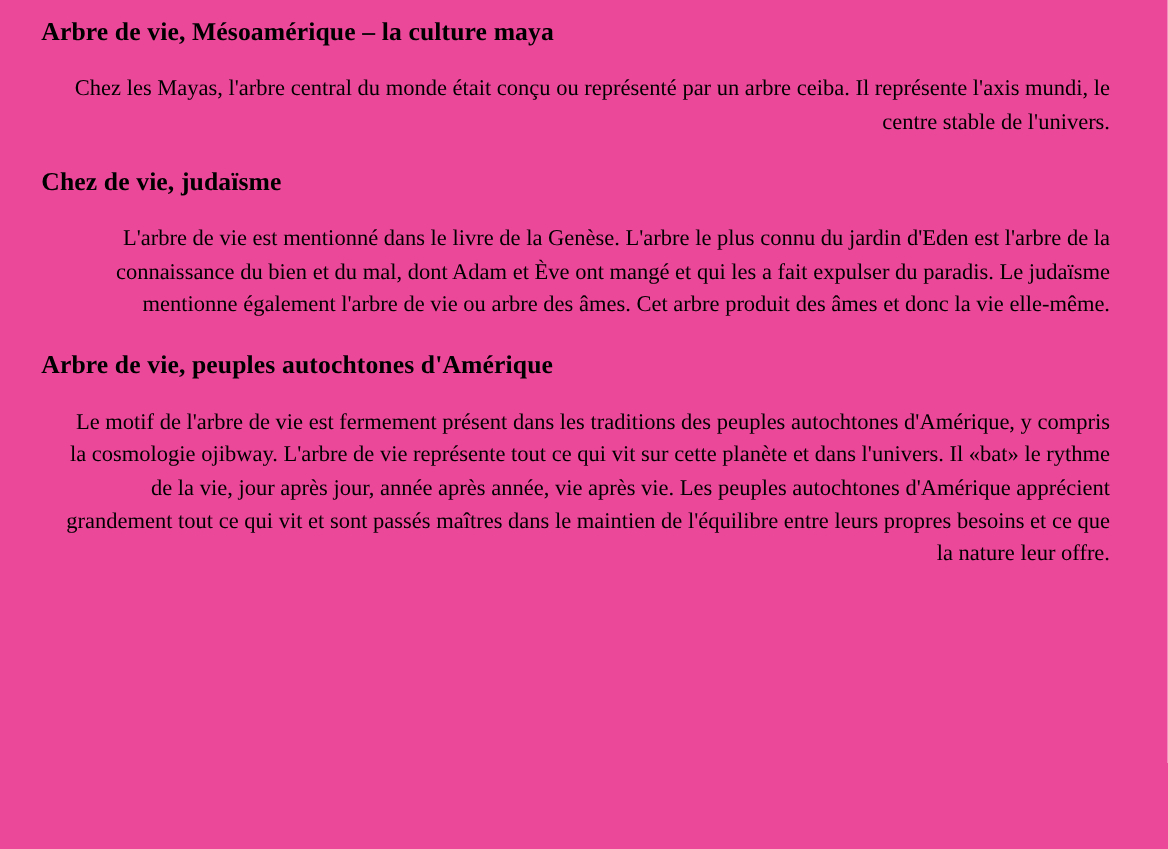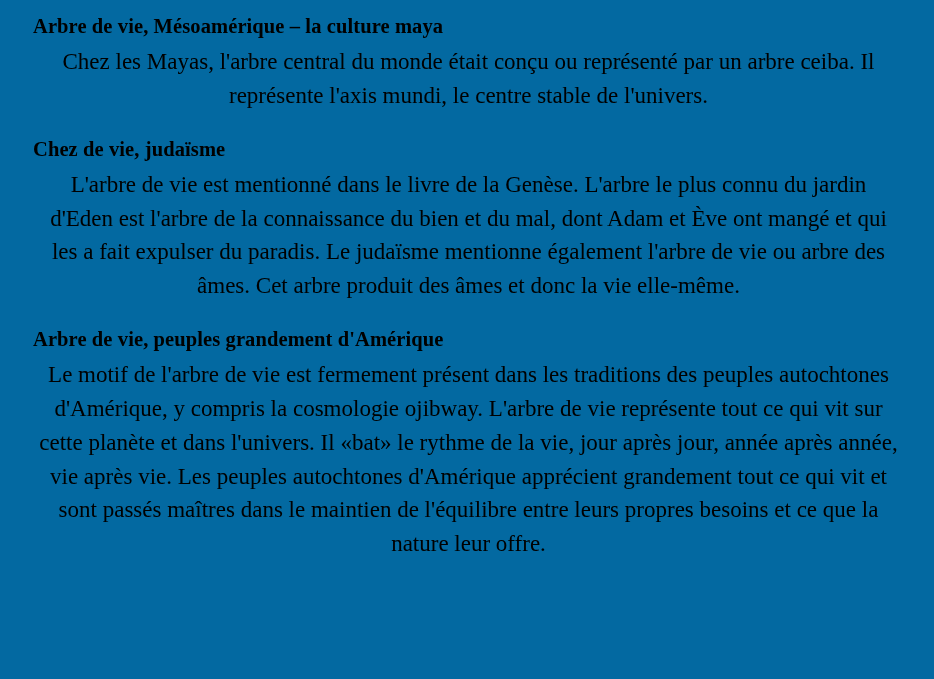--- a/index.html
+++ b/index.html
@@ -12,56 +12,56 @@
     height: 679px;
     font-family: "Liberation Serif", "DejaVu Serif", serif;
     color: #000000;
     overflow: hidden;
   }
   .page {
     box-sizing: border-box;
     width: 934px;
     height: 679px;
     padding: 12px 30px 0 33px;
-    background: #0369a1;
+    background: #ec4899;
   }
   .section {
     margin-bottom: 22px;
   }
   .section:last-child {
     margin-bottom: 0;
   }
   .section-heading {
     font-size: 20.5px;
     font-weight: bold;
     line-height: 1.42;
     margin: 0 0 1px 0;
     letter-spacing: 0.1px;
   }
   .section-body {
-    font-size: 23px;
+    font-size: 18px;
     font-weight: normal;
     line-height: 1.47;
-    margin: 4px;
-    text-align: center;
+    margin: 16px;
+    text-align: right;
   }
 </style>
 </head>
 <body>
 
 <div class="page">
 
   <div class="section">
     <h2 class="section-heading">Arbre de vie, Mésoamérique – la culture maya</h2>
     <p class="section-body">Chez les Mayas, l'arbre central du monde était conçu ou représenté par un arbre ceiba. Il représente l'axis mundi, le centre stable de l'univers.</p>
   </div>
 
   <div class="section">
     <h2 class="section-heading">Chez de vie, judaïsme</h2>
     <p class="section-body">L'arbre de vie est mentionné dans le livre de la Genèse. L'arbre le plus connu du jardin d'Eden est l'arbre de la connaissance du bien et du mal, dont Adam et Ève ont mangé et qui les a fait expulser du paradis. Le judaïsme mentionne également l'arbre de vie ou arbre des âmes. Cet arbre produit des âmes et donc la vie elle-même.</p>
   </div>
 
   <div class="section">
-    <h2 class="section-heading">Arbre de vie, peuples grandement d'Amérique</h2>
+    <h2 class="section-heading">Arbre de vie, peuples autochtones d'Amérique</h2>
     <p class="section-body">Le motif de l'arbre de vie est fermement présent dans les traditions des peuples autochtones d'Amérique, y compris la cosmologie ojibway. L'arbre de vie représente tout ce qui vit sur cette planète et dans l'univers. Il «bat» le rythme de la vie, jour après jour, année après année, vie après vie. Les peuples autochtones d'Amérique apprécient grandement tout ce qui vit et sont passés maîtres dans le maintien de l'équilibre entre leurs propres besoins et ce que la nature leur offre.</p>
   </div>
 
 </div>
 
 </body></html>

